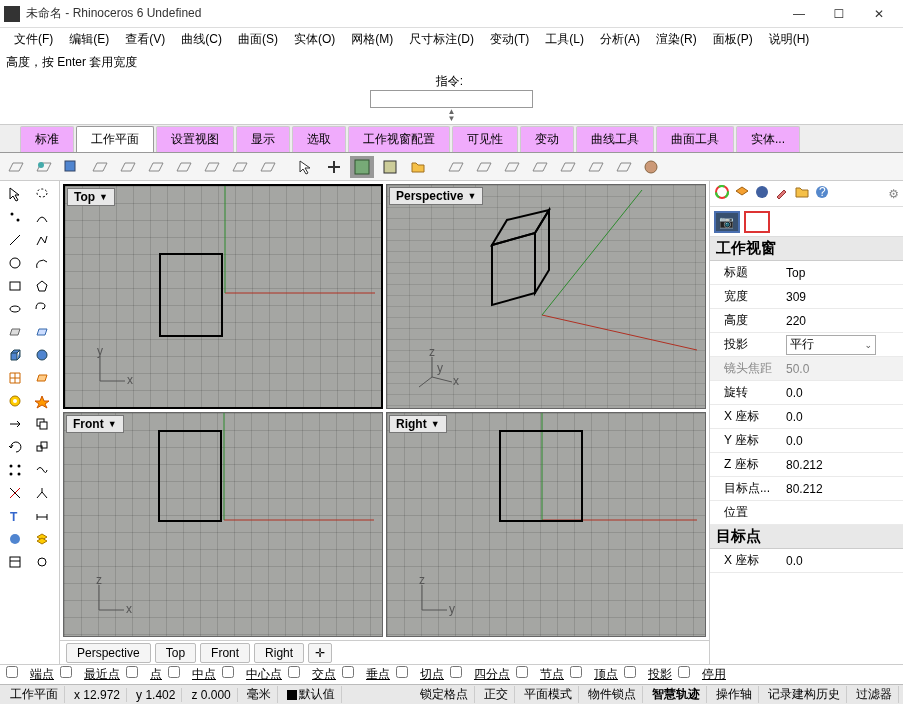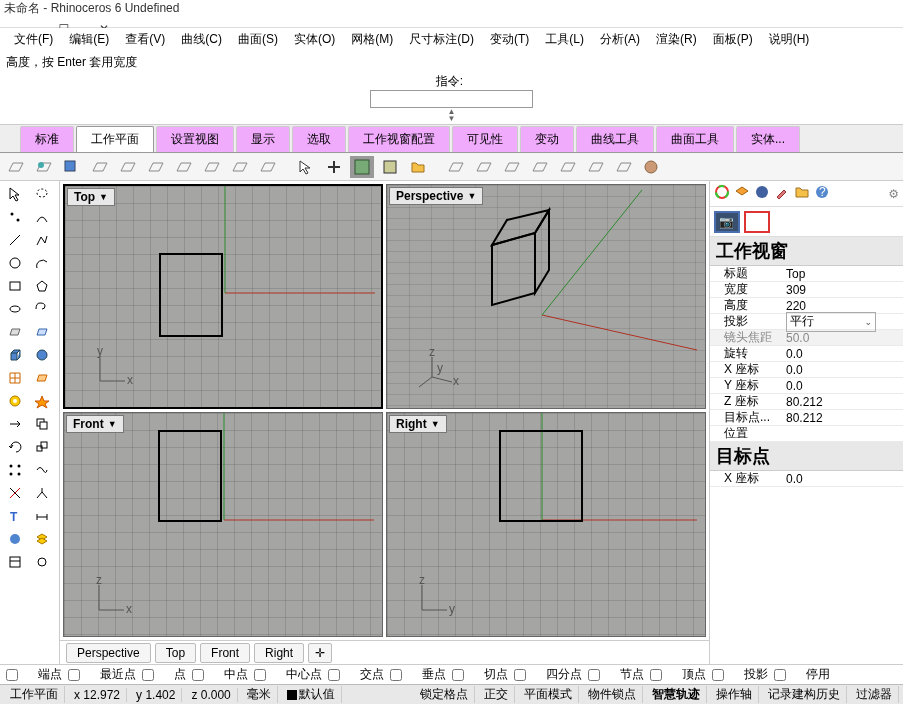--- a/index.html
+++ b/index.html
@@ -1,17 +1,17 @@
 <!DOCTYPE html>
 <html><head>
 <meta charset="utf-8">
 <style>
 * { margin: 0; padding: 0; box-sizing: border-box; font-family: "Microsoft YaHei", sans-serif; font-size: 12px; }
 body { background: #f0f0f0; width: 903px; height: 704px; overflow: hidden; display: flex; flex-direction: column; }
-.titlebar { height: 28px; background: #fff; display: flex; align-items: flex-start; padding: 0 4px; border-bottom: 1px solid #ddd; flex-direction: column; }
+.titlebar { height: 28px; background: #fff; display: flex; align-items: center; padding: 0 4px; border-bottom: 1px solid #ddd; }
 .titlebar .icon { width: 16px; height: 16px; background: #333; margin-right: 6px; }
 .title-text { flex: 1; color: #333; }
 .winbtns { display: flex; }
 .winbtn { width: 40px; height: 24px; display: flex; align-items: center; justify-content: center; color: #333; }
 .menubar { height: 22px; background: #fff; display: flex; padding: 0 8px; gap: 4px; align-items: center; }
 .menuitem { padding: 2px 6px; }
 .cmd-area { background: #fff; padding: 2px 6px; border-bottom: 1px solid #ccc; }
 .cmd-line { display: flex; align-items: center; flex-direction: column; }
 .cmd-input { flex: 1; border: 1px solid #999; padding: 1px 3px; font-size: 12px; background: #fff; }
 .ud { width: 14px; display: flex; flex-direction: column; }
@@ -33,30 +33,30 @@
 .vp-label { position: absolute; top: 2px; left: 2px; background: #e8e8e8; border: 1px solid #777; padding: 1px 6px; font-weight: bold; display: flex; align-items: center; gap: 4px; z-index: 5; font-size: 13px;}
 .vp-content { position: absolute; inset: 0; }
 .axis-icon { position: absolute; left: 30px; bottom: 20px; width: 36px; height: 36px; }
 .vp-tabs { height: 24px; background: #fff; display: flex; align-items: center; padding: 0 6px; gap: 4px; border-top: 1px solid #ccc; }
 .vptab { padding: 2px 10px; border: 1px solid #bbb; background: #f5f5f5; border-radius: 2px; }
 .right-panel { width: 194px; background: #fff; border-left: 1px solid #ccc; display: flex; flex-direction: column; }
 .rp-icons { height: 26px; display: flex; align-items: center; padding: 0 4px; gap: 4px; border-bottom: 1px solid #ddd; }
 .rp-icon2 { height: 30px; display: flex; align-items: center; padding: 0 4px; gap: 4px; border-bottom: 1px solid #ddd; }
 .rp-photo { width: 26px; height: 22px; border: 2px solid #4a6fb0; background: #38506e; display:flex; align-items:center; justify-content:center; color:#fff;}
 .rp-rect { width: 26px; height: 22px; border: 2px solid #d33; }
-.rp-section { padding: 2px 6px; font-weight: bold; background: #e8e8e8; border-bottom: 1px solid #ccc; font-size: 18px;}
+.rp-section { padding: 2px 6px; font-weight: bold; background: #e8e8e8; border-bottom: 1px solid #ccc; font-size: 15px;}
 .rp-scroll { flex:1; overflow-y:auto; }
-.rp-row { display: flex; align-items: center; border-bottom: 1px solid #eaeaea; height: 16px; }
+.rp-row { display: flex; align-items: center; border-bottom: 1px solid #eaeaea; height: 24px; }
 .rp-row.disabled { color:#888; background:#f2f2f2;}
 .rp-label { width: 72px; padding-left: 14px; }
 .rp-val { flex: 1; padding-left: 4px; }
 .rp-select { display:flex; align-items:center; border:1px solid #aaa; height:20px; width:90px; padding:0 3px; justify-content:space-between;}
 .rp-btn { border:1px solid #999; padding:2px 16px; background:#eee; }
 .osnap-row { height: 20px; background: #fff; display: flex; align-items: center; padding: 0 6px; gap: 6px; border-top: 1px solid #ccc; }
-.chk { display: flex; align-items: center; gap: 20px; }
+.chk { display: flex; align-items: flex-start; gap: 12px; text-decoration: underline; }
 .chk input { width: 12px; height:12px;}
 .statusbar { height: 20px; background: #e8e8e8; display: flex; align-items: center; padding: 0 4px; gap: 3px; font-size: 11px; border-top: 1px solid #bbb; }
 .stat-cell { padding: 0 6px; border-right: 1px solid #ccc; white-space: nowrap; }
 .black-sq { width: 10px; height:10px; background:#000; display:inline-block; vertical-align:middle; margin-right:2px;}
 svg { overflow:visible;}
 </style>
 </head>
 <body>
 
 <div class="titlebar">

